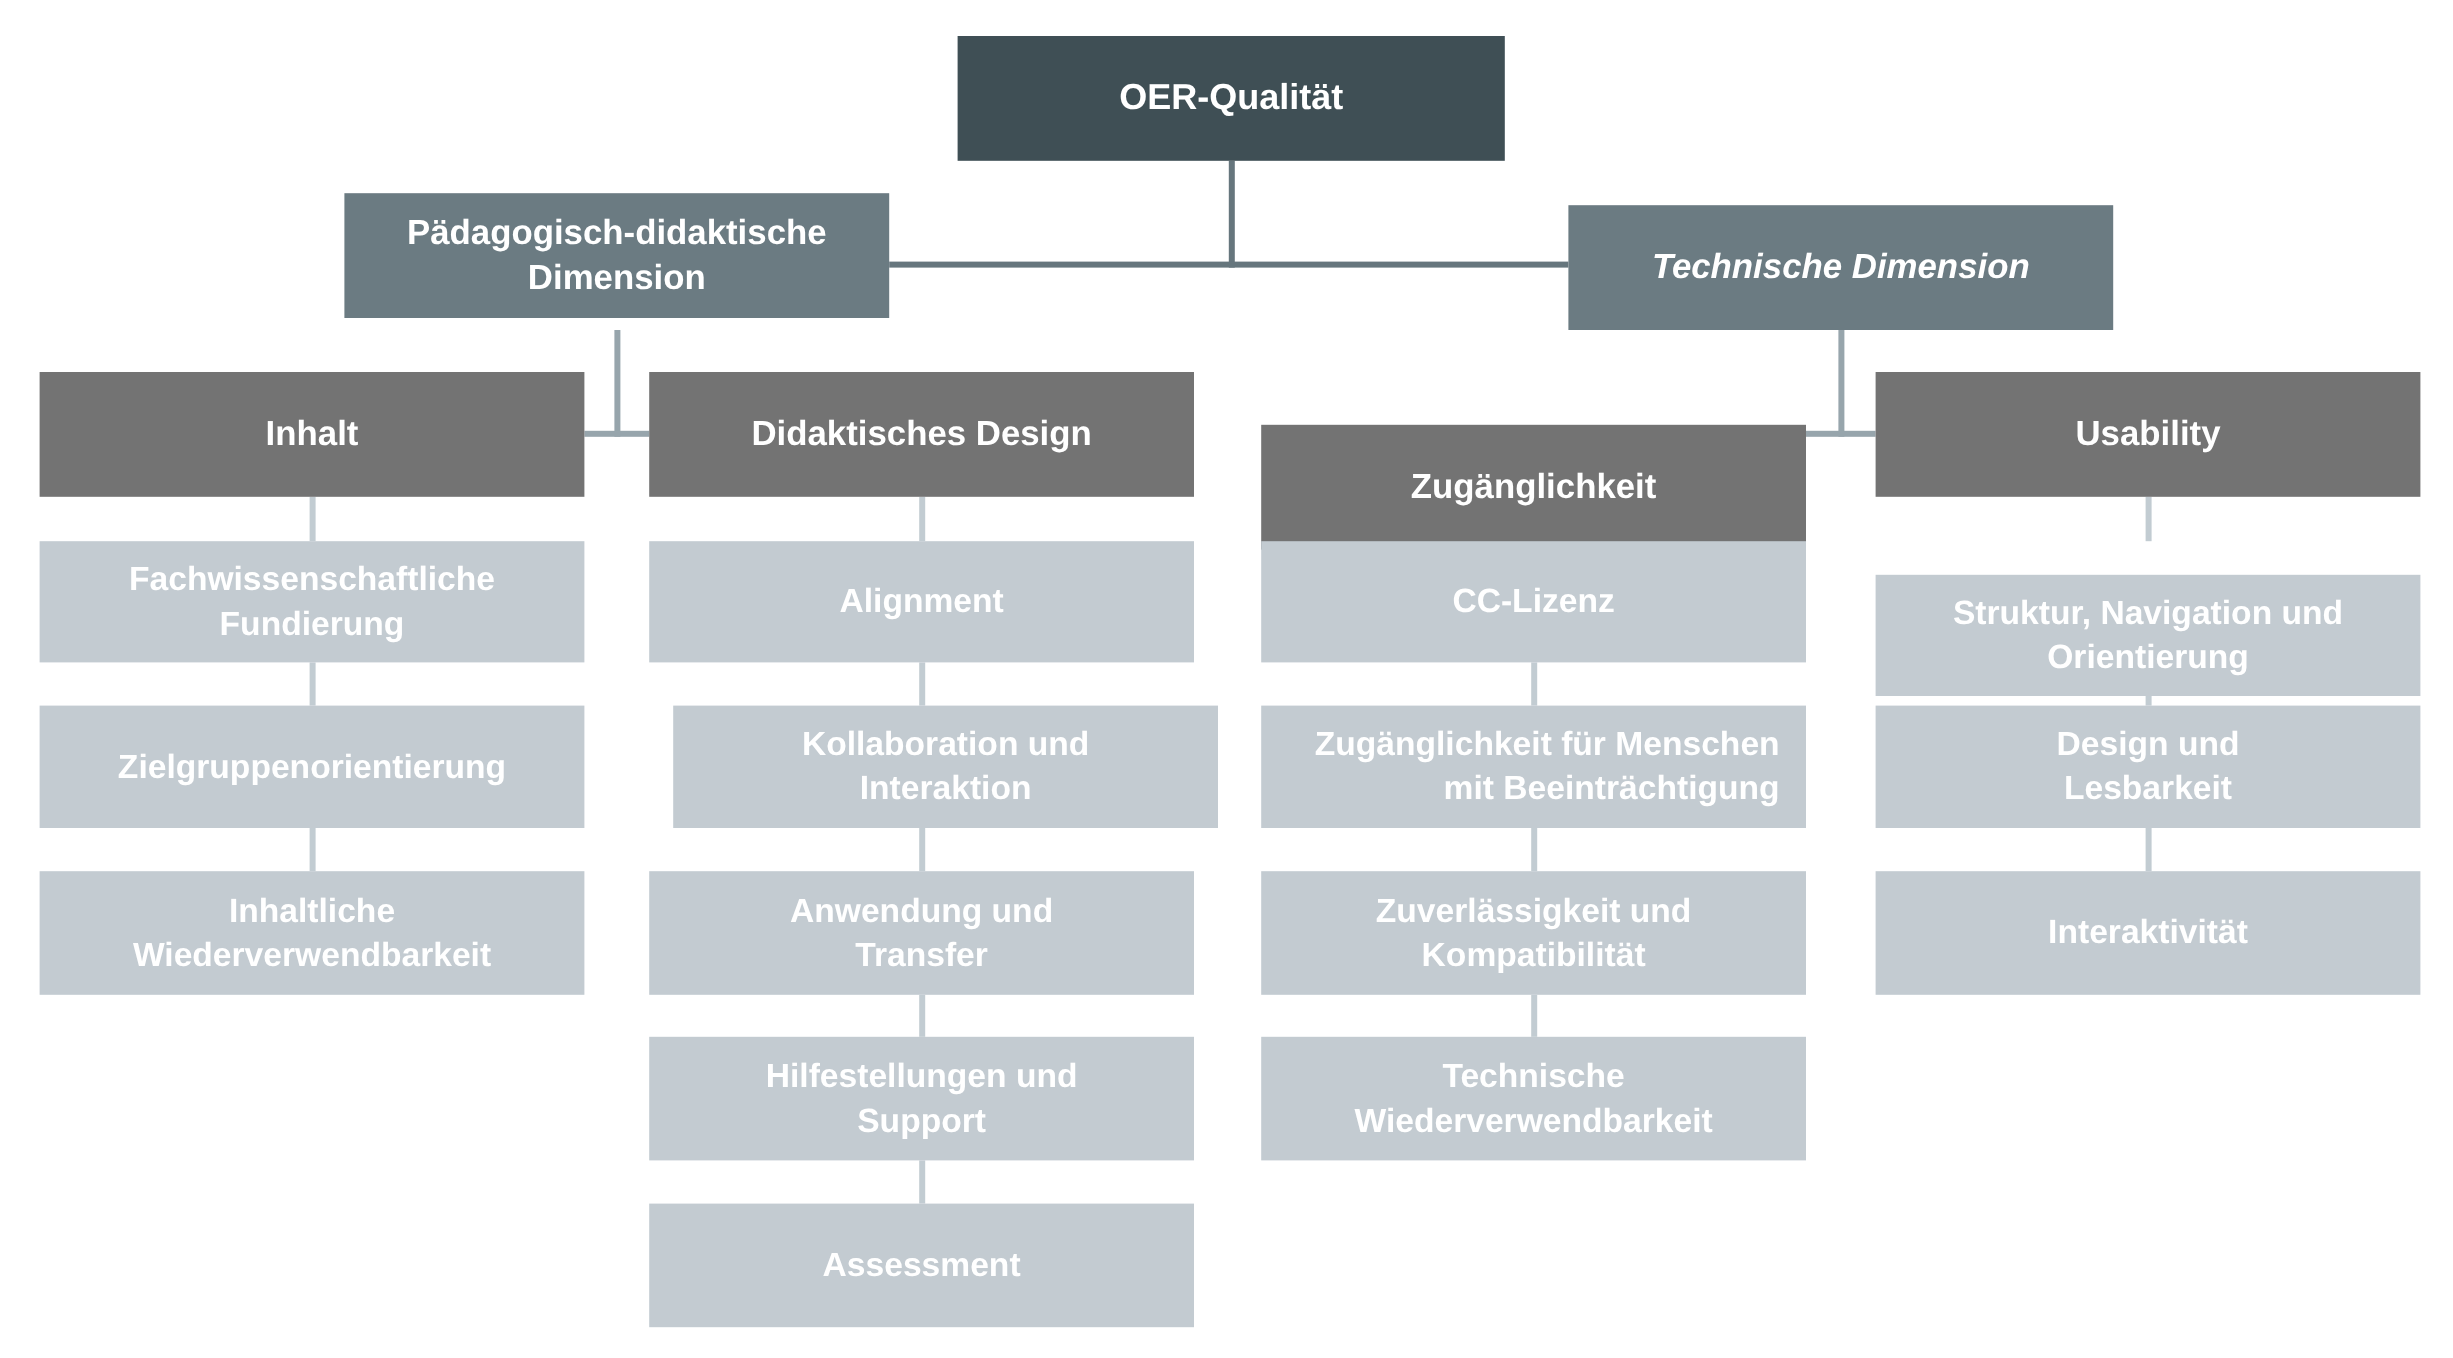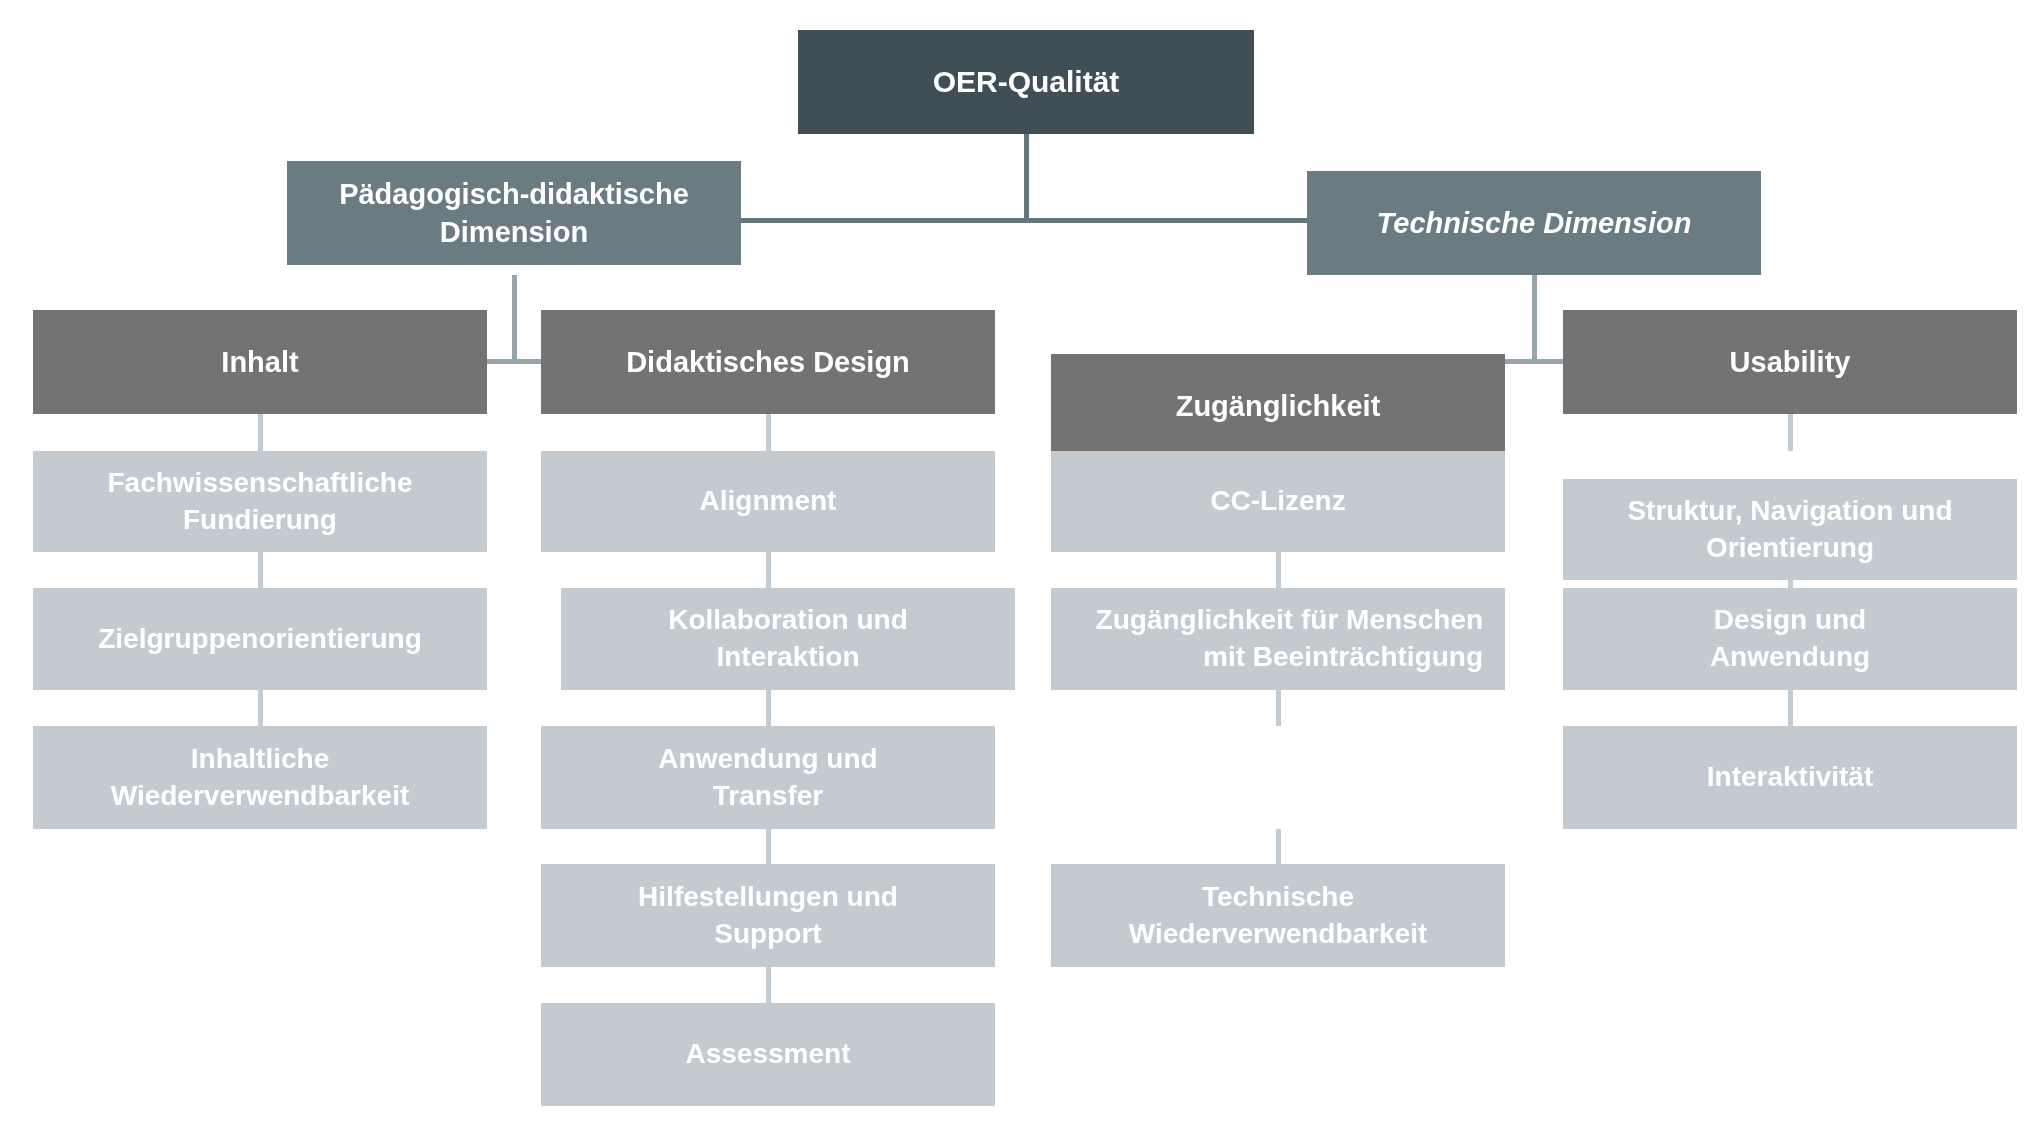--- a/index.html
+++ b/index.html
@@ -97,22 +97,24 @@
 Interaktion</div>
   <div class="node item" style="left:541px; top:726px; width:454px; height:103px;">Anwendung und
 Transfer</div>
   <div class="node item" style="left:541px; top:864px; width:454px; height:103px;">Hilfestellungen und
 Support</div>
   <div class="node item" style="left:541px; top:1003px; width:454px; height:103px;">Assessment</div>
 
   <div class="node item" style="left:1051px; top:451px; width:454px; height:101px;">CC-Lizenz</div>
   <div class="node item align-right" style="left:1051px; top:588px; width:454px; height:102px;">Zugänglichkeit für Menschen
 mit Beeinträchtigung</div>
+  <div class="node item" style="left:1051px; top:726px; width:454px; height:103px;">Zuverlässigkeit und
+Kompatibilität</div>
   <div class="node item" style="left:1051px; top:864px; width:454px; height:103px;">Technische
 Wiederverwendbarkeit</div>
 
   <div class="node item" style="left:1563px; top:451px; width:454px; height:101px;margin-top:28px;">Struktur, Navigation und
 Orientierung</div>
   <div class="node item" style="left:1563px; top:588px; width:454px; height:102px;">Design und
-Anwendung</div>
+Lesbarkeit</div>
   <div class="node item" style="left:1563px; top:726px; width:454px; height:103px;">Interaktivität</div>
 
 </div>
 
 </body></html>

